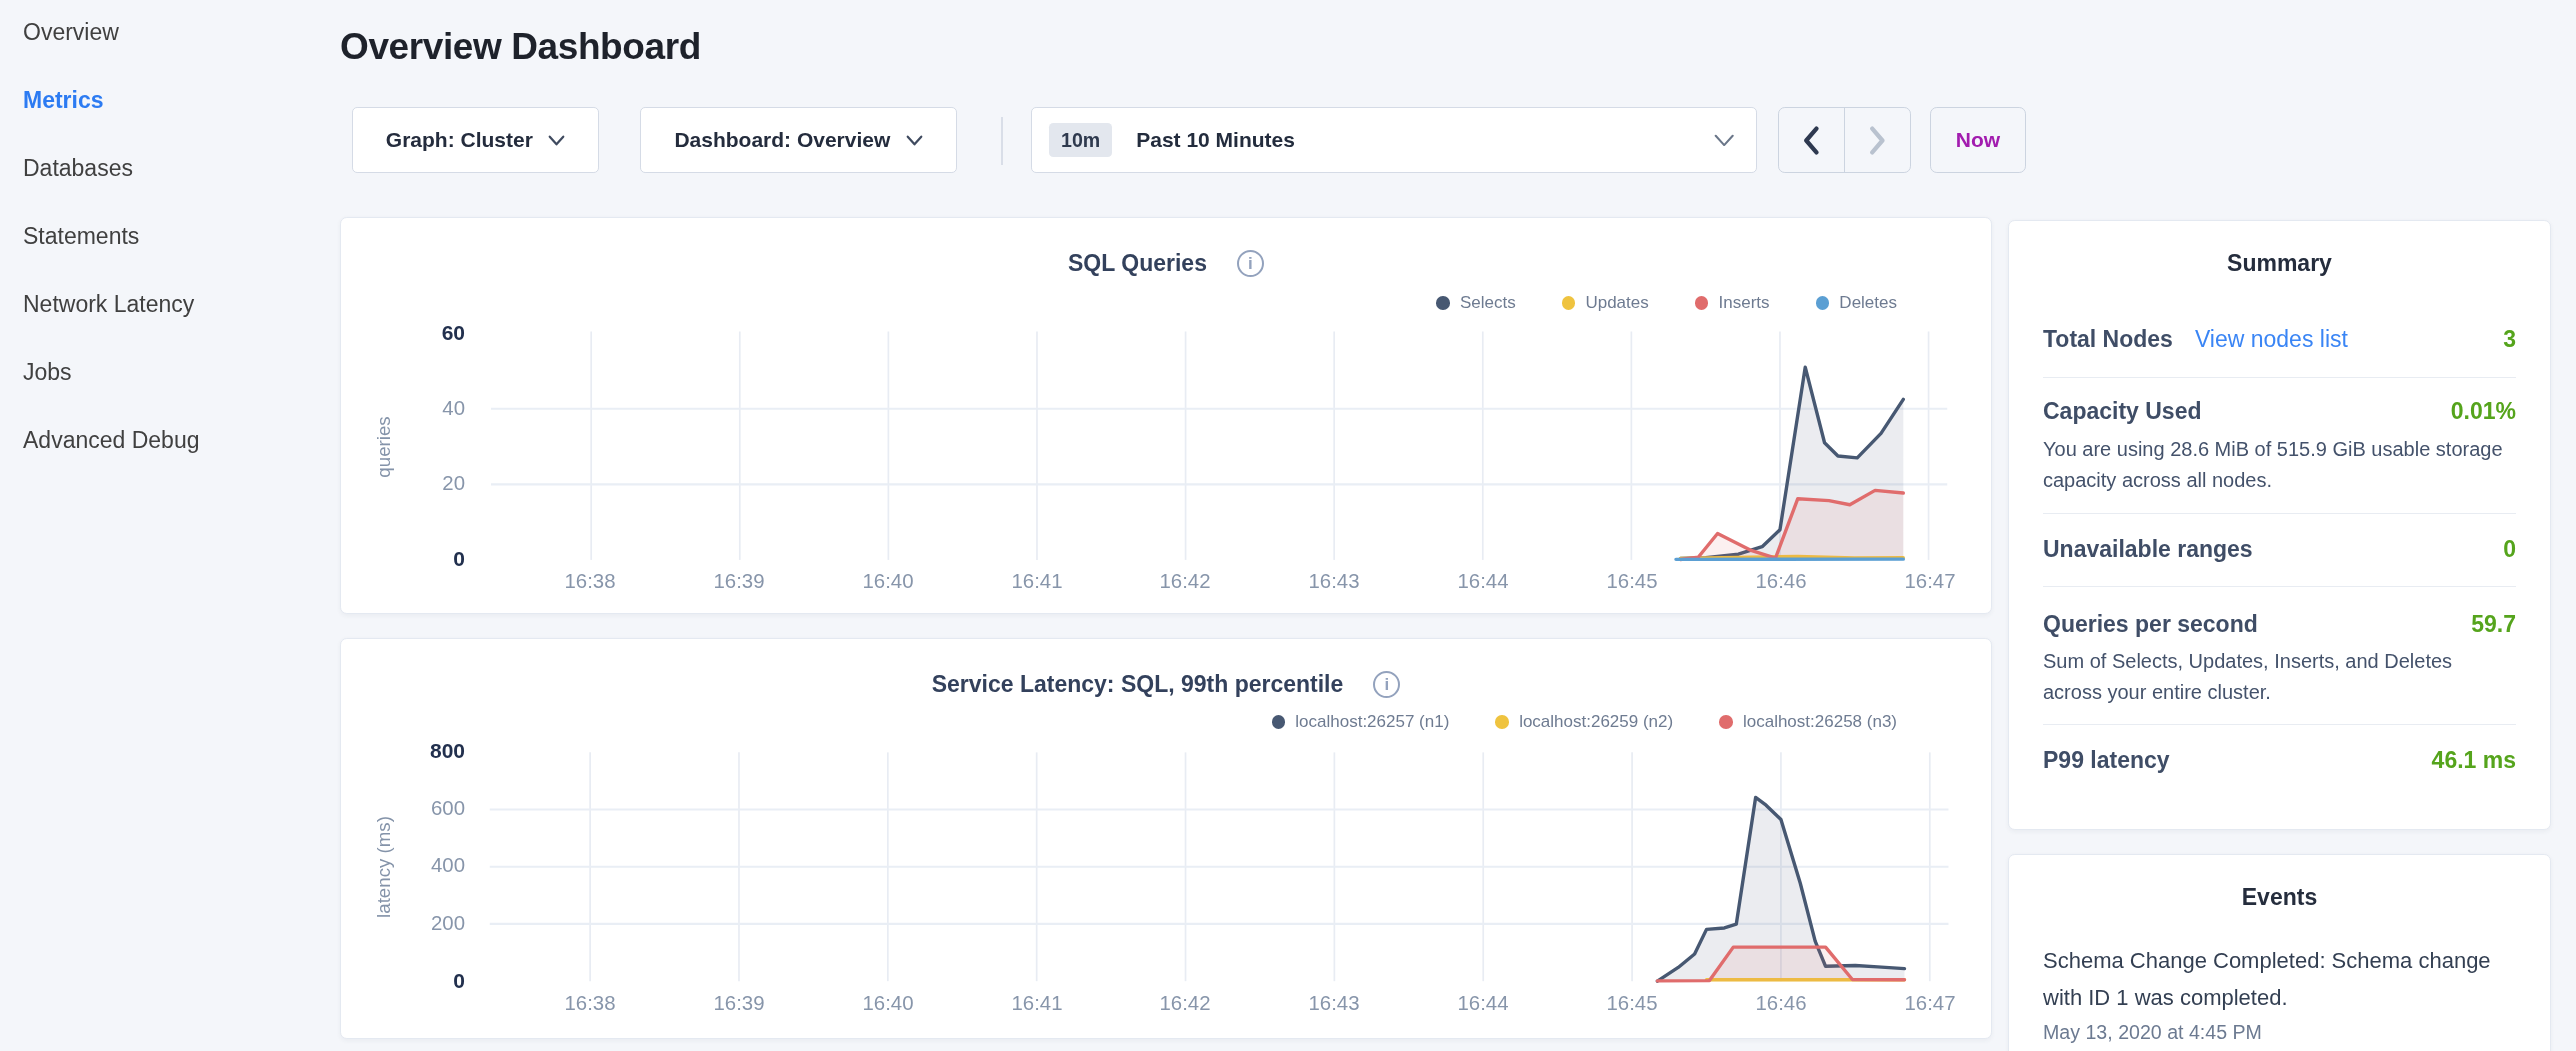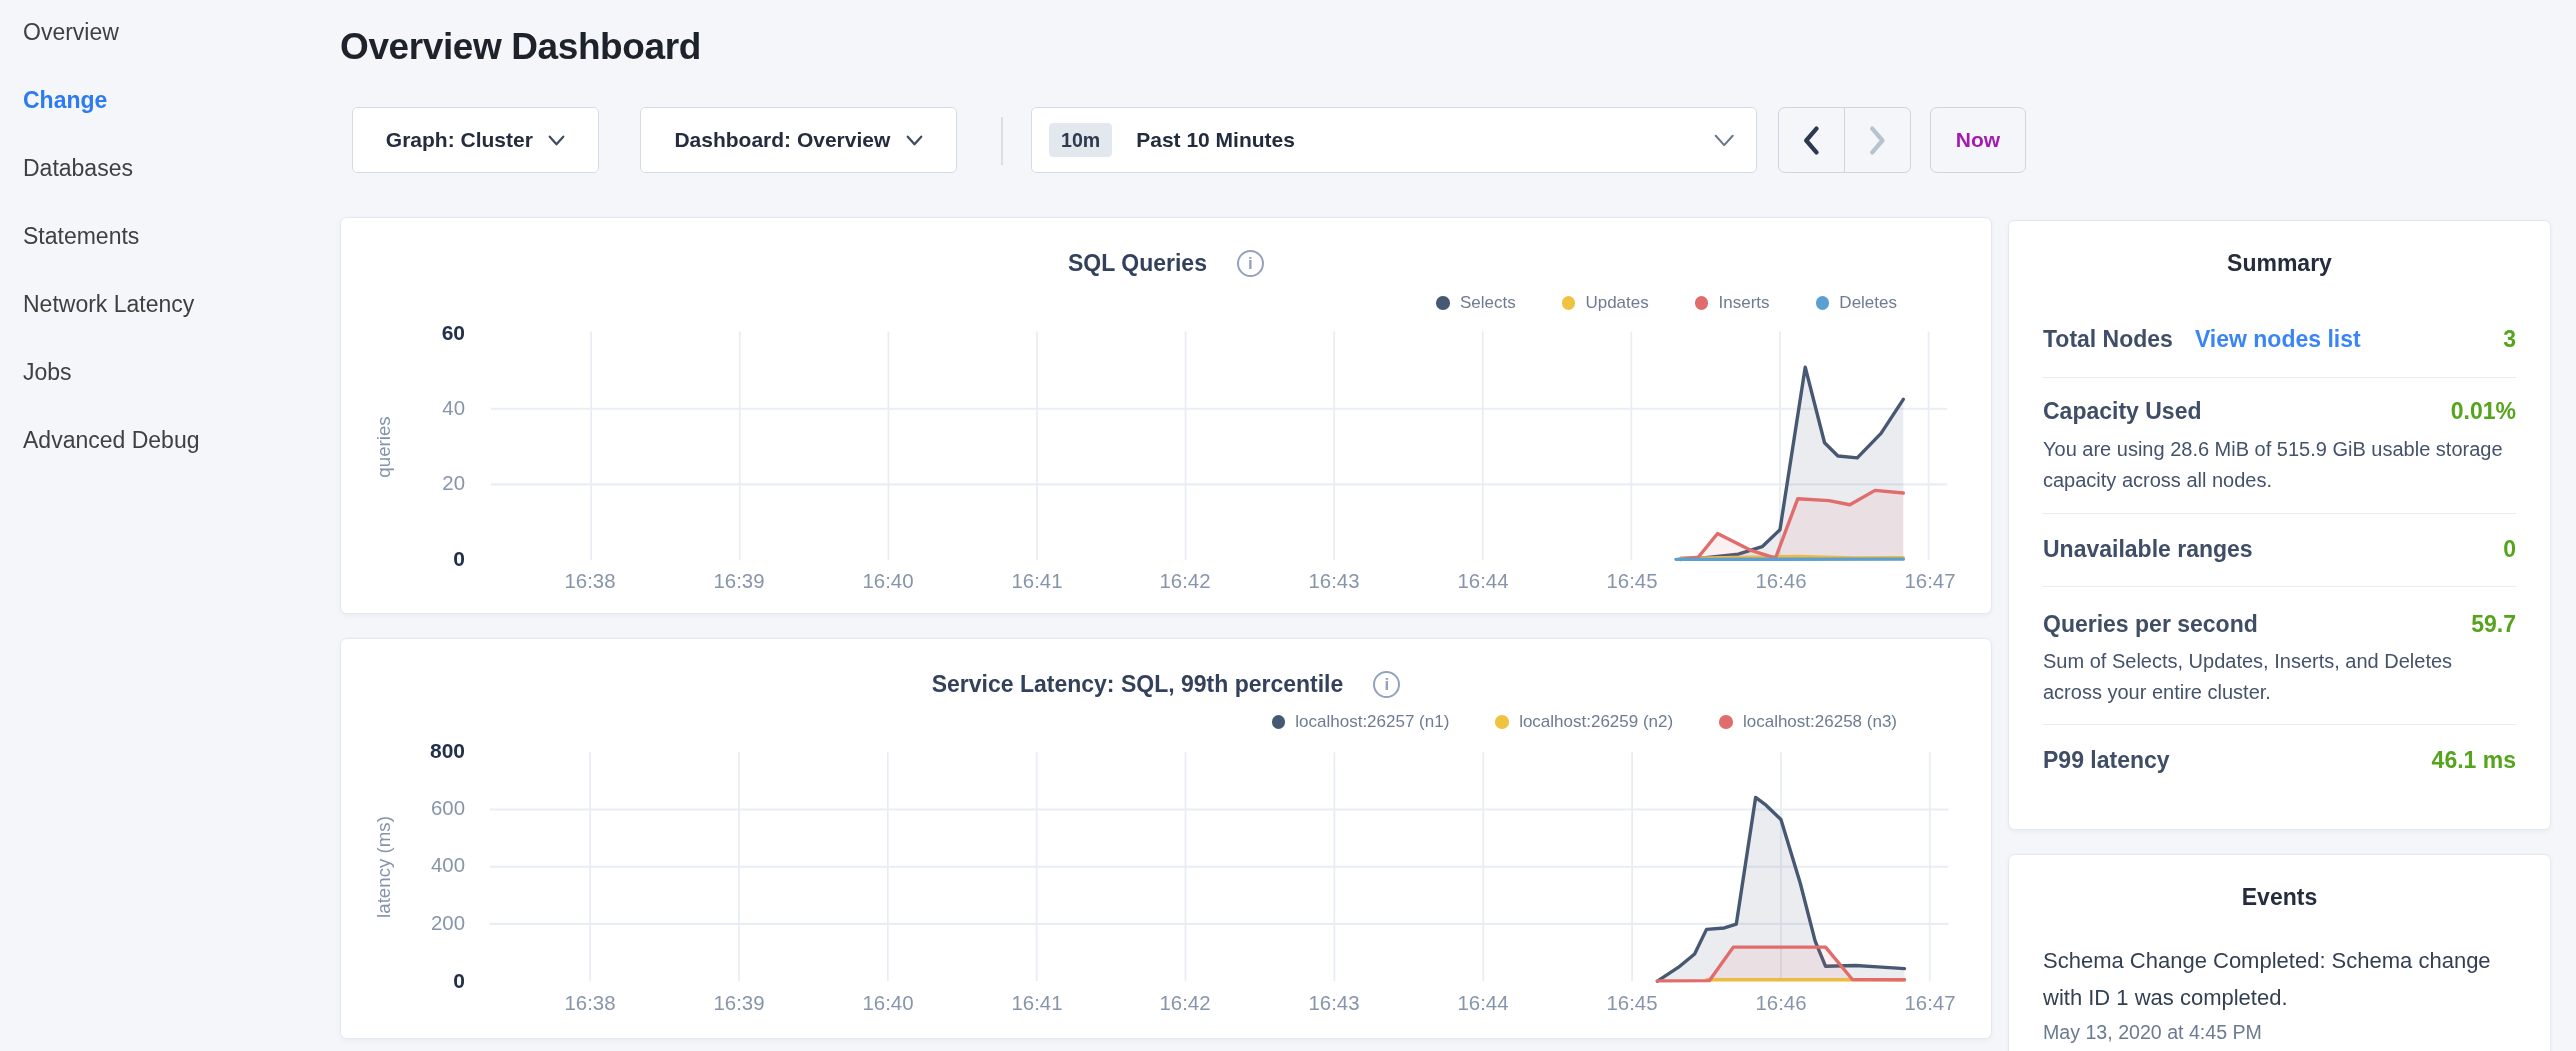--- a/index.html
+++ b/index.html
@@ -57,39 +57,39 @@
                 transform:rotate(-90deg); }
   .plot { position:absolute; left:136px; }
   
   .panel-title { text-align:center; font-size:23px; font-weight:700; color:#252d3d; }
   .summary-body { padding:29px 34px 0 34px; }
   .summary-body .panel-title { margin-bottom:49px; }
   .sum-row { border-bottom:1.3px solid #e8ecf2; }
   .sum-row.last { border-bottom:none; }
   .sum-head { display:flex; align-items:baseline; }
   .sum-label { font-size:23px; font-weight:700; color:#3f4d66; }
-  .sum-link { font-size:23px; font-weight:700; color:#3a85f5; margin-left:22px; cursor:pointer; }
+  .sum-link { font-size:23px; font-weight:400; color:#3a85f5; margin-left:22px; cursor:pointer; }
   .sum-value { margin-left:auto; font-size:23px; font-weight:700; color:#55a41c; white-space:nowrap; }
   .sum-desc { margin-top:8.5px; font-size:20px; line-height:31px; color:#44526b; }
   #row-nodes { padding-bottom:24px; }
   #row-capacity { padding-top:20.4px; padding-bottom:17px; }
   #row-ranges { padding-top:22px; padding-bottom:23px; }
   #row-qps { padding-top:24px; padding-bottom:15.3px; }
   #row-p99 { padding-top:22px; }
   .events-body { padding:29px 34px 0 34px; }
   .events-body .panel-title { margin-bottom:31px; }
   .event-message { font-size:22px; line-height:37px; color:#333f52; max-width:463px; }
   .event-time { margin-top:5.1px; font-size:19.6px; color:#6c7a91; }
 </style>
 </head>
 <body>
 
 <nav class="sidebar">
   <div class="side-item">Overview</div>
-  <div class="side-item active">Change</div>
+  <div class="side-item active">Metrics</div>
   <div class="side-item">Databases</div>
   <div class="side-item">Statements</div>
   <div class="side-item">Network Latency</div>
   <div class="side-item">Jobs</div>
   <div class="side-item">Advanced Debug</div>
 </nav>
 
 <h1 class="page-title">Overview Dashboard</h1>
 
 <div class="controls">

